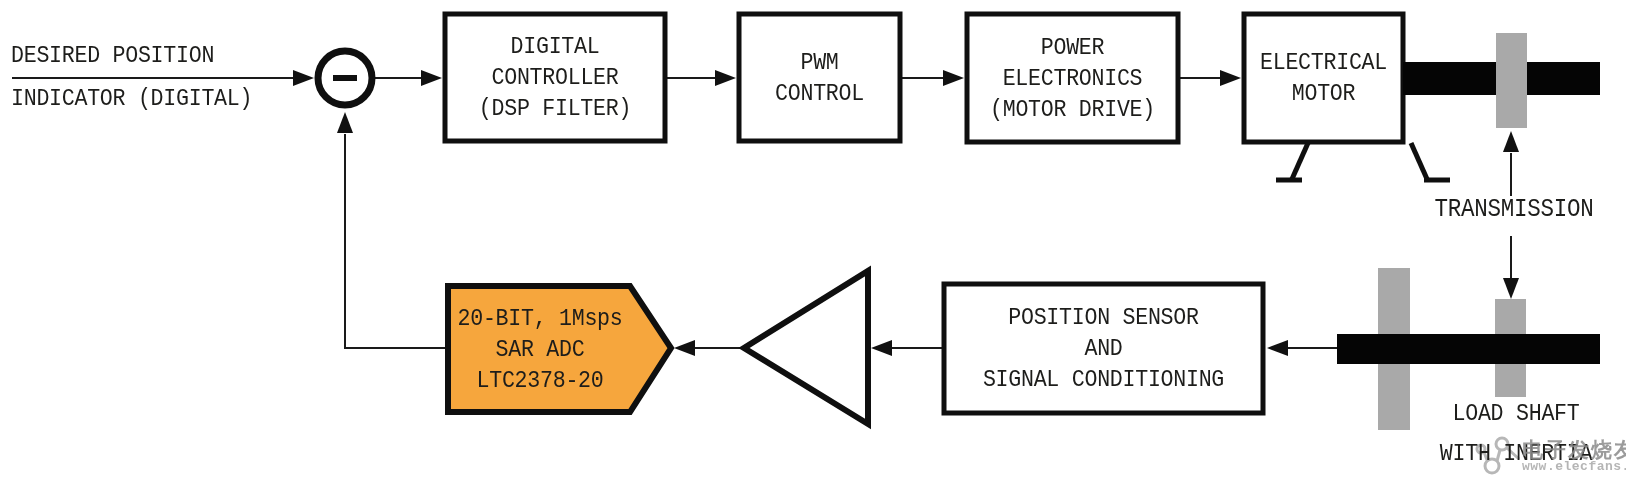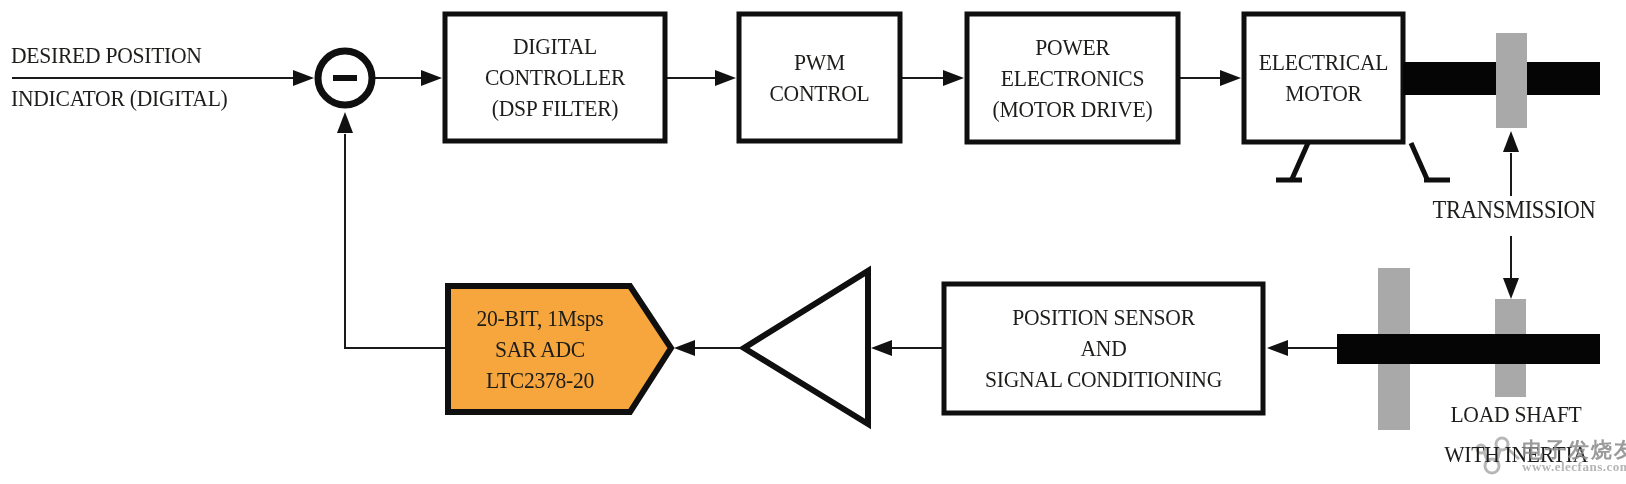--- a/index.html
+++ b/index.html
@@ -1,21 +1,21 @@
 <!DOCTYPE html>
 <html><head>
 <meta charset="utf-8">
 <style>
   html,body{margin:0;padding:0;background:#ffffff;}
   .canvas{
     position:relative;
     width:1626px;height:484px;
     background:#ffffff;
     overflow:hidden;
-    font-family:Liberation Serif, serif;
+    font-family:Liberation Mono, monospace;
   }
   .layer{position:absolute;left:0;top:0;}
   .lbl{
     position:absolute;
     display:flex;flex-direction:column;
     align-items:center;justify-content:center;
     font-size:24px;line-height:31px;
     color:#1d1d1b;letter-spacing:-0.3px;
     text-align:center;white-space:nowrap;
     transform:scaleX(0.9);

